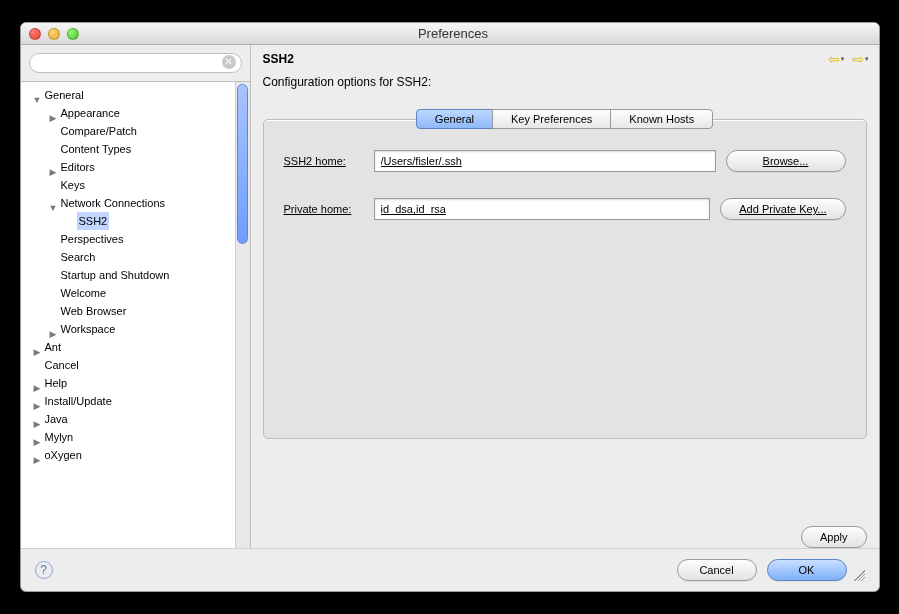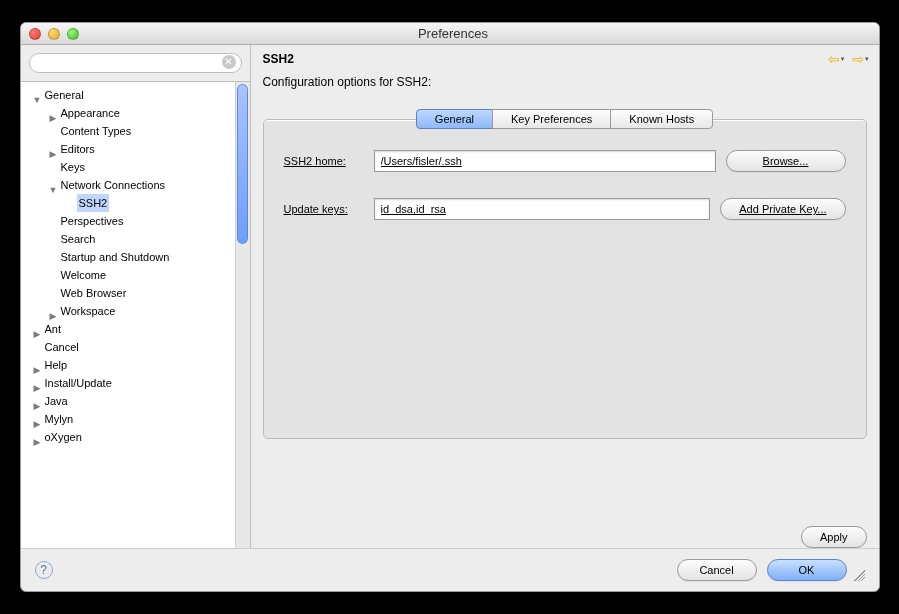--- a/index.html
+++ b/index.html
@@ -302,20 +302,26 @@
               <ul>
                 <li>
                     <div class="row">
                       <span class="arrow">▶</span>
                       <span class="label">Appearance</span>
                     </div>
                   </li>
                 <li>
                     <div class="row">
                       <span class="arrow"></span>
+                      <span class="label">Compare/Patch</span>
+                    </div>
+                  </li>
+                <li>
+                    <div class="row">
+                      <span class="arrow"></span>
                       <span class="label">Content Types</span>
                     </div>
                   </li>
                 <li>
                     <div class="row">
                       <span class="arrow">▶</span>
                       <span class="label">Editors</span>
                     </div>
                   </li>
                 <li>
@@ -441,21 +447,21 @@
             <div class="tab">Key Preferences</div>
             <div class="tab">Known Hosts</div>
           </div>
           <div class="panel-body">
             <div class="form-row">
               <div class="form-label">SSH2 home:</div>
               <input class="text-input" type="text" value="/Users/fisler/.ssh" style="">
               <button class="btn wide">Browse...</button>
             </div>
             <div class="form-row">
-              <div class="form-label">Update keys:</div>
+              <div class="form-label">Private home:</div>
               <input class="text-input" type="text" value="id_dsa,id_rsa" style="">
               <button class="btn wide">Add Private Key...</button>
             </div>
           </div>
         </div>
 
         <div class="panel-footer">
           <button class="btn">Apply</button>
         </div>
       </div>

